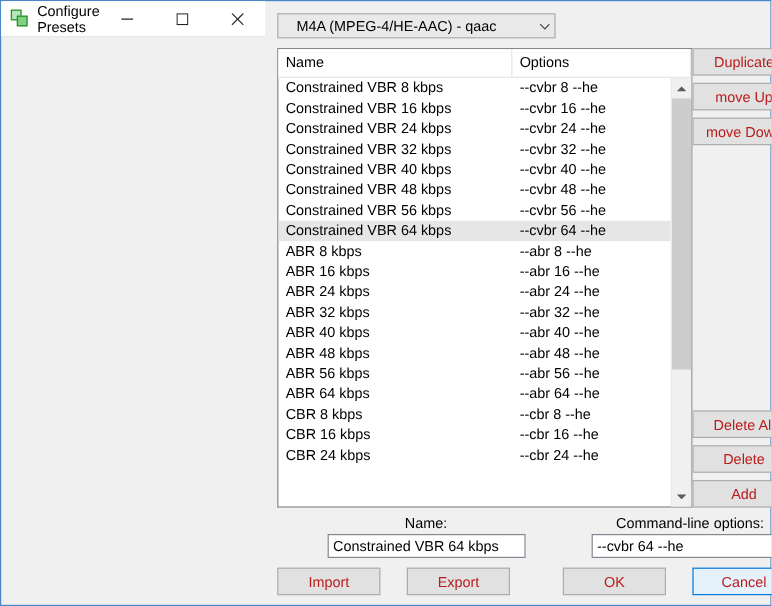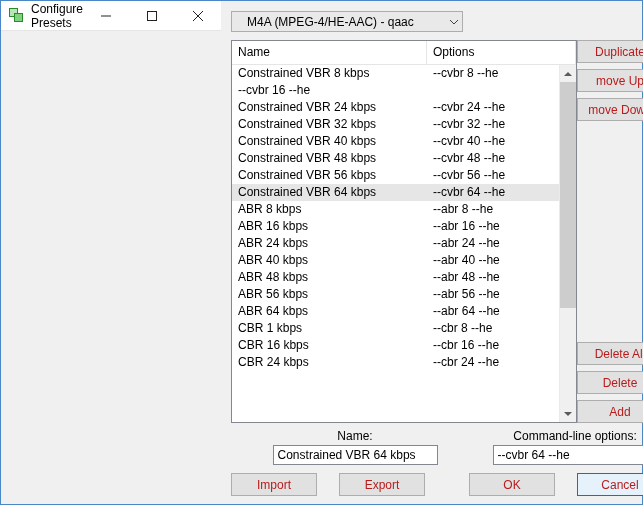--- a/index.html
+++ b/index.html
@@ -250,20 +250,21 @@
           <div class="hcell col-name">Name</div>
           <div class="hcell col-opt">Options</div>
         </div>
         <div class="list-body-wrap">
           <div class="list-body" id="list-body">
               <div class="row">
                 <div class="cell col-name">Constrained VBR 8 kbps</div>
                 <div class="cell col-opt">--cvbr 8 --he</div>
               </div>
               <div class="row">
+                <div class="cell col-name">Constrained VBR 16 kbps</div>
                 <div class="cell col-opt">--cvbr 16 --he</div>
               </div>
               <div class="row">
                 <div class="cell col-name">Constrained VBR 24 kbps</div>
                 <div class="cell col-opt">--cvbr 24 --he</div>
               </div>
               <div class="row">
                 <div class="cell col-name">Constrained VBR 32 kbps</div>
                 <div class="cell col-opt">--cvbr 32 --he</div>
               </div>
@@ -289,37 +290,41 @@
               </div>
               <div class="row">
                 <div class="cell col-name">ABR 16 kbps</div>
                 <div class="cell col-opt">--abr 16 --he</div>
               </div>
               <div class="row">
                 <div class="cell col-name">ABR 24 kbps</div>
                 <div class="cell col-opt">--abr 24 --he</div>
               </div>
               <div class="row">
+                <div class="cell col-name">ABR 32 kbps</div>
+                <div class="cell col-opt">--abr 32 --he</div>
+              </div>
+              <div class="row">
                 <div class="cell col-name">ABR 40 kbps</div>
                 <div class="cell col-opt">--abr 40 --he</div>
               </div>
               <div class="row">
                 <div class="cell col-name">ABR 48 kbps</div>
                 <div class="cell col-opt">--abr 48 --he</div>
               </div>
               <div class="row">
                 <div class="cell col-name">ABR 56 kbps</div>
                 <div class="cell col-opt">--abr 56 --he</div>
               </div>
               <div class="row">
                 <div class="cell col-name">ABR 64 kbps</div>
                 <div class="cell col-opt">--abr 64 --he</div>
               </div>
               <div class="row">
-                <div class="cell col-name">CBR 1 kbps</div>
+                <div class="cell col-name">CBR 8 kbps</div>
                 <div class="cell col-opt">--cbr 8 --he</div>
               </div>
               <div class="row">
                 <div class="cell col-name">CBR 16 kbps</div>
                 <div class="cell col-opt">--cbr 16 --he</div>
               </div>
               <div class="row">
                 <div class="cell col-name">CBR 24 kbps</div>
                 <div class="cell col-opt">--cbr 24 --he</div>
               </div>

